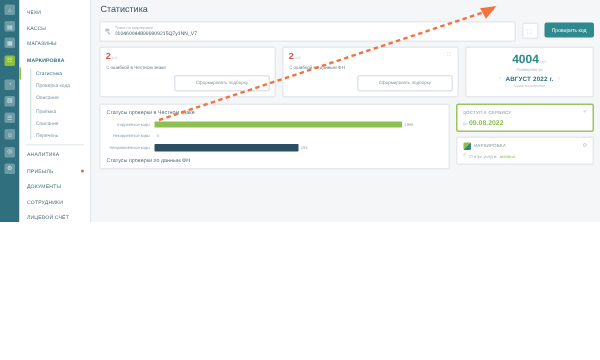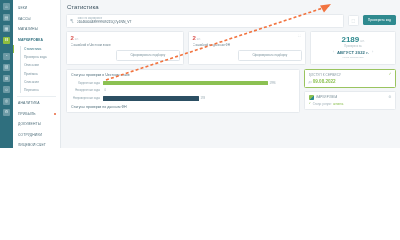--- a/index.html
+++ b/index.html
@@ -282,21 +282,21 @@
 
       <div class="card">
         <span class="expand">⛶</span>
         <span class="card-num">2</span><span class="card-unit">шт.</span>
         <div class="card-desc">С ошибкой по данным ФН</div>
         <button class="ghost-btn">Сформировать подборку</button>
       </div>
 
       <div class="card big">
         <div>
-          <span class="big-num">2189</span><span class="big-unit">шт.</span>
+          <span class="big-num">4004</span><span class="big-unit">шт.</span>
         </div>
         <div class="big-cap">Проверено за</div>
         <div class="month-row">
           <span class="month-arrow">‹</span>
           <span class="month-val">АВГУСТ 2022 г.</span>
           <span class="month-arrow">›</span>
         </div>
         <div class="big-sub">кодов маркировки</div>
       </div>
     </div>

